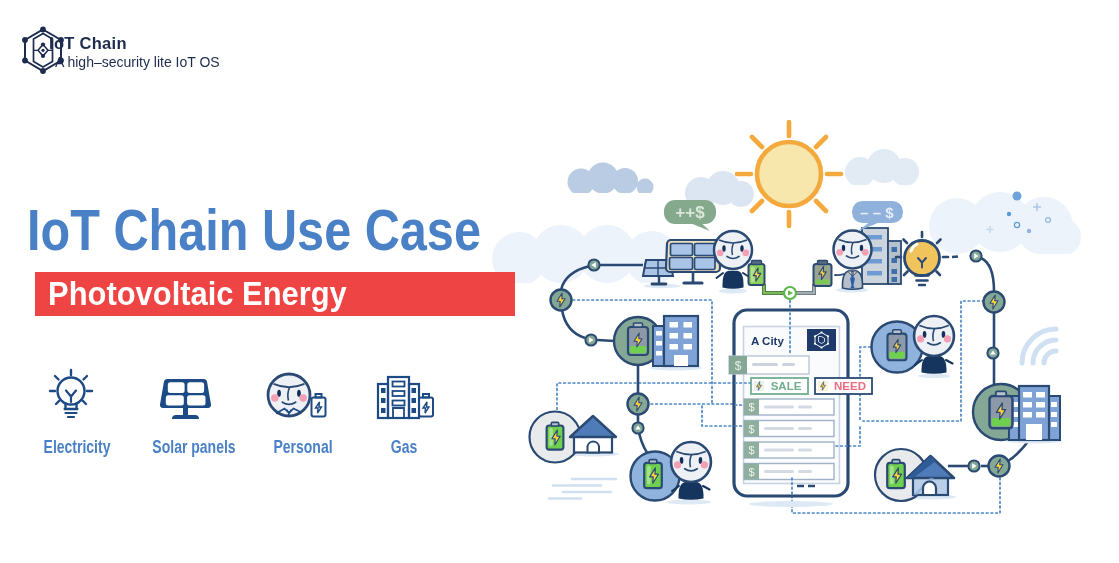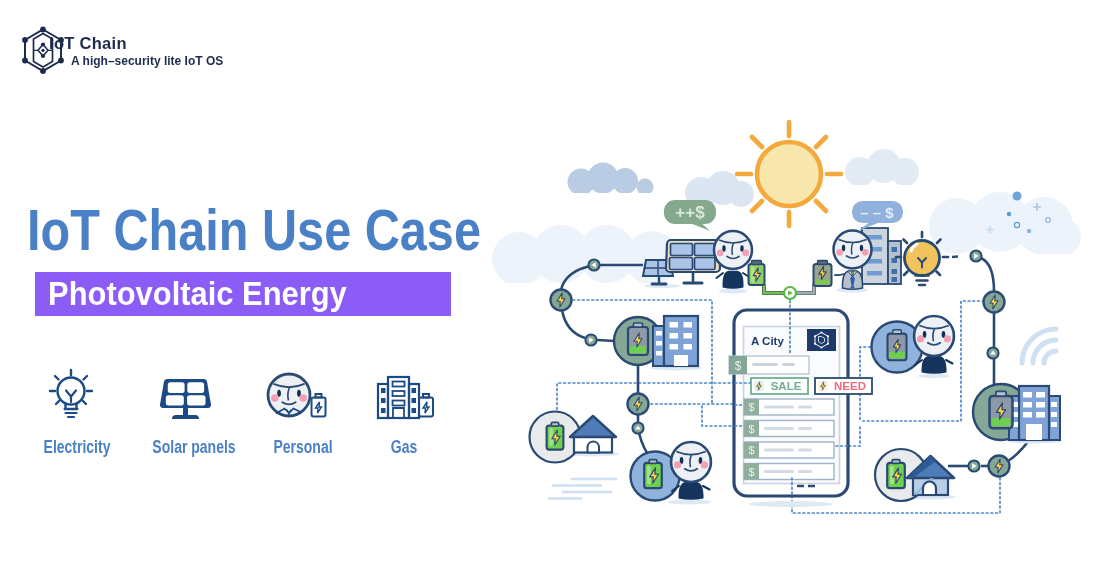--- a/index.html
+++ b/index.html
@@ -1,23 +1,23 @@
 <!DOCTYPE html>
 <html><head>
 <meta charset="utf-8">
 <style>
 html,body{margin:0;padding:0;width:1119px;height:563px;background:#fff;overflow:hidden;
 font-family:"Liberation Sans",sans-serif;}
 .abs{position:absolute}
 #h1{left:26.5px;top:197px;font-size:57px;font-weight:bold;color:#4a80c6;white-space:nowrap;transform:scaleX(0.853);transform-origin:left top}
-#bar{left:35px;top:272px;width:416px;height:44px;background:#8b5cf6;display:flex;align-items:center}
+#bar{left:35px;top:272px;width:480px;height:44px;background:#ef4444;display:flex;align-items:center}
 #bar span{color:#fff;font-size:33px;font-weight:bold;padding-left:14px;white-space:nowrap;transform:scaleX(0.936);transform-origin:left center}
 .lbl{font-size:17.5px;font-weight:bold;color:#4a80c6;text-align:center;white-space:nowrap;transform:scaleX(0.8);transform-origin:center top}
 #logo-t1{left:49px;top:34px;font-size:16.5px;font-weight:bold;color:#1d2c4e;letter-spacing:.3px}
-#logo-t2{left:71px;top:53.5px;font-size:12px;font-weight:bold;color:#1d2c4e}
+#logo-t2{left:55px;top:53.5px;font-size:14px;font-weight:normal;color:#1d2c4e}
 </style>
 </head>
 <body>
 <svg id="art" width="1119" height="563" viewBox="0 0 1119 563" style="position:absolute;left:0;top:0">
 <defs>
 <g id="bolt">
         <path d="M1.2,-7 L-4,1.2 L-0.8,1.2 L-1.2,7 L4,-1.2 L0.8,-1.2 Z" fill="#ffd23e" stroke="#2b4a73" stroke-width="1.1" stroke-linejoin="round"></path>
       </g>
 <g id="lcirc">
         <circle r="10.5" fill="#84a796" stroke="#2b4a73" stroke-width="2.4"></circle>

